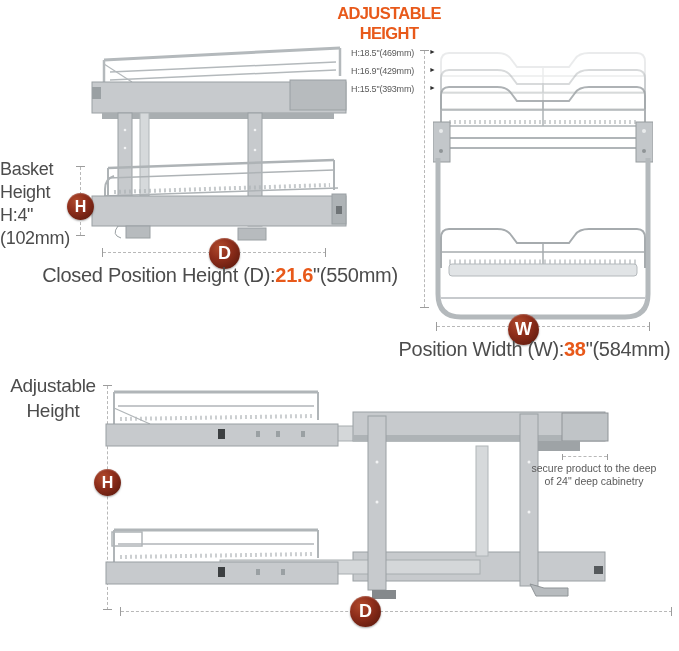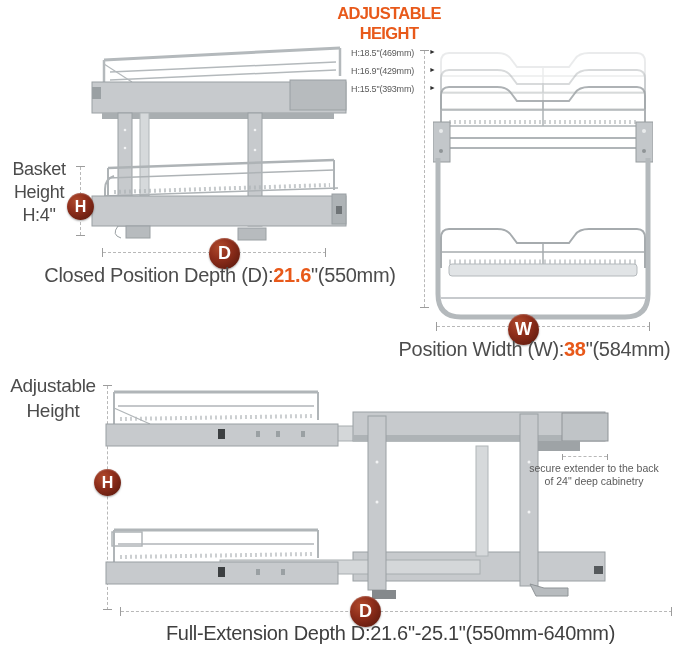--- a/index.html
+++ b/index.html
@@ -22,21 +22,21 @@
   .tkh{position:absolute;width:9px;height:1px;background:#9c9c9c;}
   .tks{position:absolute;width:1px;height:6px;background:#9c9c9c;}
   
   .badge{position:absolute;border-radius:50%;display:flex;align-items:center;justify-content:center;
     color:#fff;font-weight:bold;
     background:radial-gradient(circle at 35% 30%, #b04a2c 0%, #8f2e1b 40%, var(--badge,#6b1f11) 75%, #591508 100%);
     box-shadow:0 1px 2px rgba(0,0,0,.35), inset 0 1px 1px rgba(255,255,255,.22);}
   .badge-sm{width:27px;height:27px;font-size:16px;}
   .badge-lg{width:31px;height:31px;font-size:18px;}
   
-  .bh-label{position:absolute;left:0;top:158px;width:78px;text-align:center;
+  .bh-label{position:absolute;left:0;top:158px;width:78px;text-align:left;
     font-size:18px;line-height:23px;color:#4c4c4c;letter-spacing:-0.3px;}
   .adj-label{position:absolute;left:2px;top:373px;width:102px;text-align:center;
     font-size:19px;line-height:25px;color:#4c4c4c;letter-spacing:-0.3px;}
   .caption{position:absolute;font-size:20px;letter-spacing:-0.3px;color:#4c4c4c;text-align:center;}
   .caption .val{color:var(--accent,#e8591a);font-weight:bold;}
   .note{position:absolute;left:508px;top:462px;width:172px;text-align:center;
     font-size:10.5px;line-height:13px;color:#5a5a5a;}
   .fig{position:absolute;}
 </style>
 </head>
@@ -91,36 +91,37 @@
       <rect x="38" y="196" width="24" height="12" fill="#b7bbbe" stroke="#9aa0a3"></rect>
       <rect x="150" y="198" width="28" height="12" fill="#b7bbbe" stroke="#9aa0a3"></rect>
       <path d="M30,196 q-7,9 3,12" fill="none" stroke="#9aa0a3"></path>
     </g>
   </svg>
 
   <div class="bh-label">
     <div>Basket</div>
     <div>Height</div>
     <div>H:4"</div>
+    <div>(102mm)</div>
   </div>
   <div class="vline" style="left:80px;top:167px;height:68px"></div>
   <div class="tkh" style="left:76px;top:166px"></div>
   <div class="tkh" style="left:76px;top:235px"></div>
   <div class="badge badge-sm" style="left:67px;top:193px">
     <span>H</span>
   </div>
 
   <div class="hline" style="left:103px;top:252px;width:223px"></div>
   <div class="tkv" style="left:102px;top:248px"></div>
   <div class="tkv" style="left:325px;top:248px"></div>
   <div class="badge badge-lg" style="left:209px;top:238px">
     <span>D</span>
   </div>
   <div class="caption" style="left:28px;top:264px;width:384px">
-    <span>Closed Position Depth (D):</span><span class="val">21.6</span><span>"(550mm)</span>
+    <span>Closed Position Height (D):</span><span class="val">21.6</span><span>"(550mm)</span>
   </div>
 
   <div class="height-labels">
     <div class="row">H:18.5"(469mm)</div>
     <div class="row">H:16.9"(429mm)</div>
     <div class="row">H:15.5"(393mm)</div>
   </div>
   <span class="arrow" style="top:48px">►</span>
   <span class="arrow" style="top:66px">►</span>
   <span class="arrow" style="top:84px">►</span>
@@ -247,25 +248,24 @@
     <g>
       <rect x="272" y="208" width="24" height="9" fill="#85898c"></rect>
       <path d="M430,202 l6,12 h32 v-8 h-24 z" fill="#b7bbbe" stroke="#8f9497"></path>
     </g>
   </svg>
 
   <div class="hline" style="left:563px;top:456px;width:44px"></div>
   <div class="tks" style="left:562px;top:454px"></div>
   <div class="tks" style="left:607px;top:454px"></div>
   <div class="note">
-    <div>secure extender to the back</div>
+    <div>secure product to the deep</div>
     <div>of 24" deep cabinetry</div>
   </div>
 
   <div class="hline" style="left:121px;top:611px;width:551px"></div>
   <div class="tkv" style="left:120px;top:607px"></div>
   <div class="tkv" style="left:671px;top:607px"></div>
   <div class="badge badge-lg" style="left:350px;top:596px">
     <span>D</span>
   </div>
-  <div class="caption" style="left:102px;top:622px;width:577px;color:#3f3f3f">Full-Extension Depth D:21.6"-25.1"(550mm-640mm)</div>
 
 </div>
 
 </body></html>

